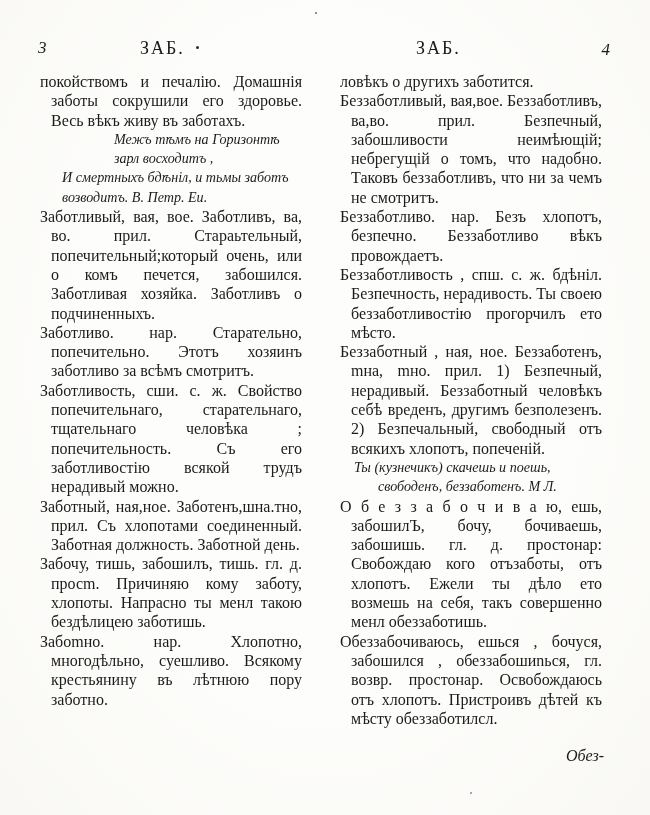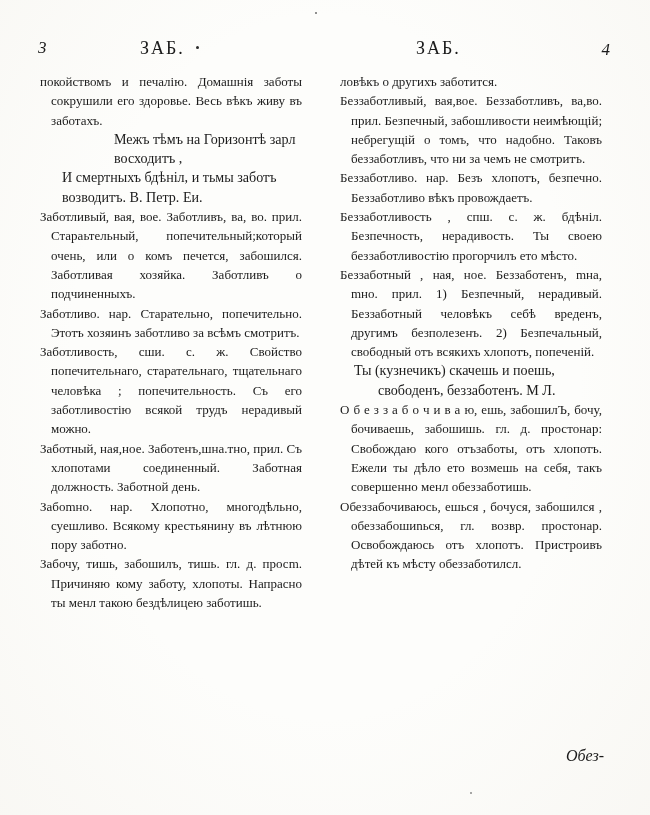--- a/index.html
+++ b/index.html
@@ -93,32 +93,33 @@
   .col {
     position: absolute;
     top: 0;
     width: 262px;
   }
   .col-left { left: 0px; }
   .col-right { left: 300px; }
 
   p.entry {
     margin: 0;
-    font-size: 13px;
+    font-size: 16px;
     line-height: 19.3px;
     text-align: justify;
     text-indent: 0;
     padding-left: 11px;
     text-indent: -11px;
     hyphens: none;
   }
   p.verse {
     margin: 0;
     font-size: 14.1px;
     line-height: 19.3px;
+    font-style: italic;
     text-align: left;
   }
   .v-ind1 { padding-left: 22px; }
   .v-ind2 { padding-left: 74px; }
   .v-ind3 { padding-left: 14px; }
   .v-ind4 { padding-left: 38px; }
   .catchword {
     position: absolute;
     right: 46px;
     bottom: 50px;
@@ -152,22 +153,22 @@
 
   <div class="columns">
     <div class="col col-left">
         <p class="entry">покойствомъ и печалію. Домашнія заботы сокрушили его здоровье. Весь вѣкъ живу въ заботахъ.</p>
         <p class="verse v-ind2">Межъ тѣмъ на Горизонтѣ зарл восходитъ ,</p>
         <p class="verse v-ind1">И смертныхъ бдѣнiл, и тьмы заботъ возводитъ. В. Петр. Еи.</p>
         <p class="entry">Заботливый, вая, вое. Заботливъ, ва, во. прил. Стараьтельный, попечительный;который очень, или о комъ печется, забошился. Заботливая хозяйка. Заботливъ о подчиненныхъ.</p>
         <p class="entry">Заботливо. нар. Старательно, попечительно. Этотъ хозяинъ заботливо за всѣмъ смотритъ.</p>
         <p class="entry">Заботливость, сши. с. ж. Свойство попечительнаго, старательнаго, тщательнаго человѣка ; попечительность. Съ его заботливостію всякой трудъ нерадивый можно.</p>
         <p class="entry">Заботный, ная,ное. Заботенъ,шна.тно, прил. Съ хлопотами соединенный. Заботная должность. Заботной день.</p>
+        <p class="entry">Забочу, тишь, забошилъ, тишь. гл. д. просm. Причиняю кому заботу, хлопоты. Напрасно ты менл такою бездѣлицею заботишь.</p>
         <p class="entry">Забоmно. нар. Хлопотно, многодѣльно, суешливо. Всякому крестьянину въ лѣтнюю пору заботно.</p>
-        <p class="entry">Забочу, тишь, забошилъ, тишь. гл. д. просm. Причиняю кому заботу, хлопоты. Напрасно ты менл такою бездѣлицею заботишь.</p>
       </div>
     <div class="col col-right">
         <p class="entry">ловѣкъ о другихъ заботится.</p>
         <p class="entry">Беззаботливый, вая,вое. Беззаботливъ, ва,во. прил. Безпечный, забошливости неимѣющій; небрегущій о томъ, что надобно. Таковъ беззаботливъ, что ни за чемъ не смотритъ.</p>
         <p class="entry">Беззаботливо. нар. Безъ хлопотъ, безпечно. Беззаботливо вѣкъ провождаетъ.</p>
         <p class="entry">Беззаботливость , спш. с. ж. бдѣнiл. Безпечность, нерадивость. Ты своею беззаботливостію прогорчилъ ето мѣсто.</p>
         <p class="entry">Беззаботный , ная, ное. Беззаботенъ, mна, mно. прил. 1) Безпечный, нерадивый. Беззаботный человѣкъ себѣ вреденъ, другимъ безполезенъ. 2) Безпечальный, свободный отъ всякихъ хлопотъ, попеченій.</p>
         <p class="verse v-ind3">Ты (кузнечикъ) скачешь и поешь,</p>
         <p class="verse v-ind4">свободенъ, беззаботенъ. М Л.</p>
         <p class="entry">О б е з з а б о ч и в а ю, ешь, забошилЪ, бочу, бочиваешь, забошишь. гл. д. простонар: Свобождаю кого отъзаботы, отъ хлопотъ. Ежели ты дѣло ето возмешь на себя, такъ совершенно менл обеззаботишь.</p>

